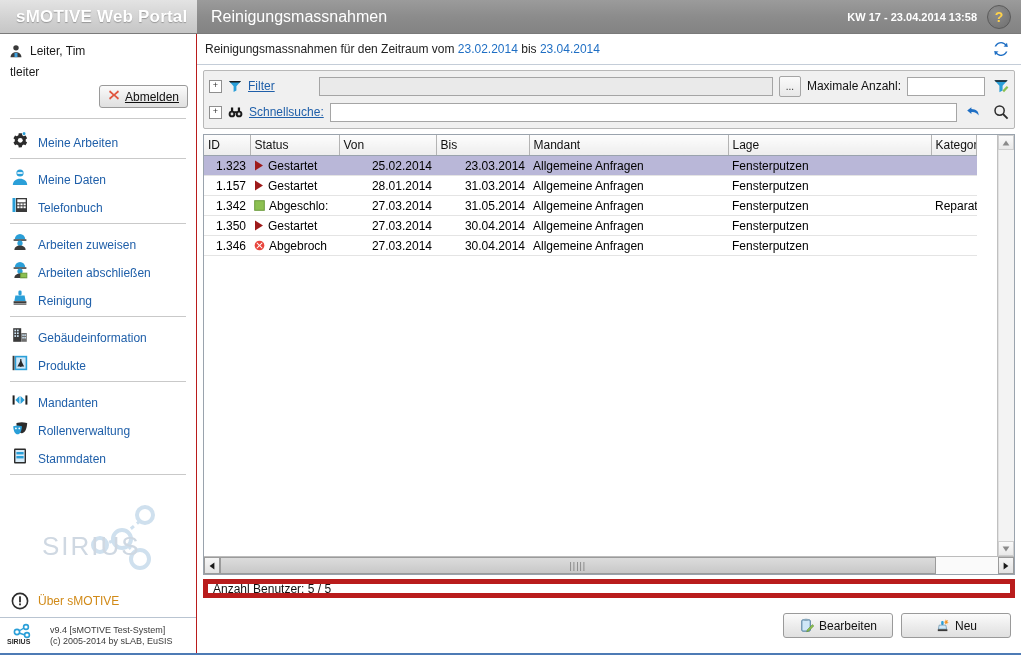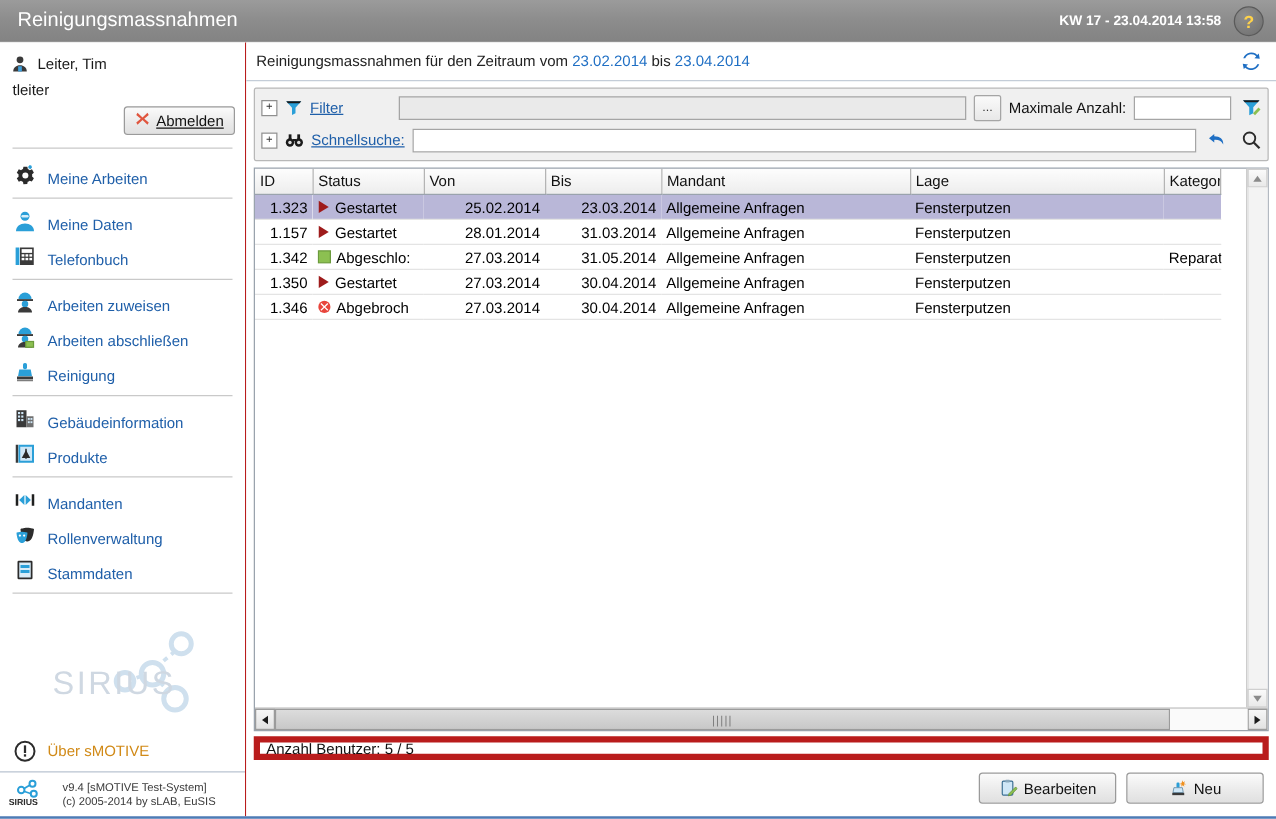--- a/index.html
+++ b/index.html
@@ -110,31 +110,34 @@
           display:flex;align-items:center;justify-content:center;cursor:pointer;box-sizing:border-box;}
   .hs-track{flex:1;background:#fafafa;position:relative;}
   .hs-thumb{position:absolute;left:0;top:0;bottom:0;width:92%;
             background:linear-gradient(to bottom,#dcdcdc,#c8c8c8);border:1px solid #9b9b9b;
             box-sizing:border-box;display:flex;align-items:center;justify-content:center;cursor:pointer;}
   .grip{font-size:9px;color:#7a7a7a;letter-spacing:1px;}
 
   .statusbar{margin:4px 6px 0 6px;border:5px solid #b91c1c;background:#fff;
              height:19px;display:flex;align-items:center;padding:0 5px;
              font-size:12px;color:#111;flex:0 0 auto;box-sizing:border-box;}
-  .actionbar{margin:3px 6px;padding:7px 4px 7px 0;display:flex;justify-content:flex-end;
+  .actionbar{margin:8px 6px;padding:7px 4px 7px 0;display:flex;justify-content:flex-end;
              gap:8px;flex:0 0 auto;}
   .actionbar .btn{padding:4px 14px;min-width:110px;justify-content:center;}
   .bottomline{height:2px;background:#4e7bb5;flex:0 0 auto;}
 </style>
 </head>
 <body>
 
 <div class="app">
 
   <div class="topbar">
+    <div class="brand">
+      <span class="brand-text">sMOTIVE Web Portal</span>
+    </div>
     <div class="titlebar">
       <span class="page-title">Reinigungsmassnahmen</span>
       <span class="hdr-right">
         <span class="kw">KW 17 - 23.04.2014 13:58</span>
         <span class="help-ico">?</span>
       </span>
     </div>
   </div>
 
   <div class="body">

